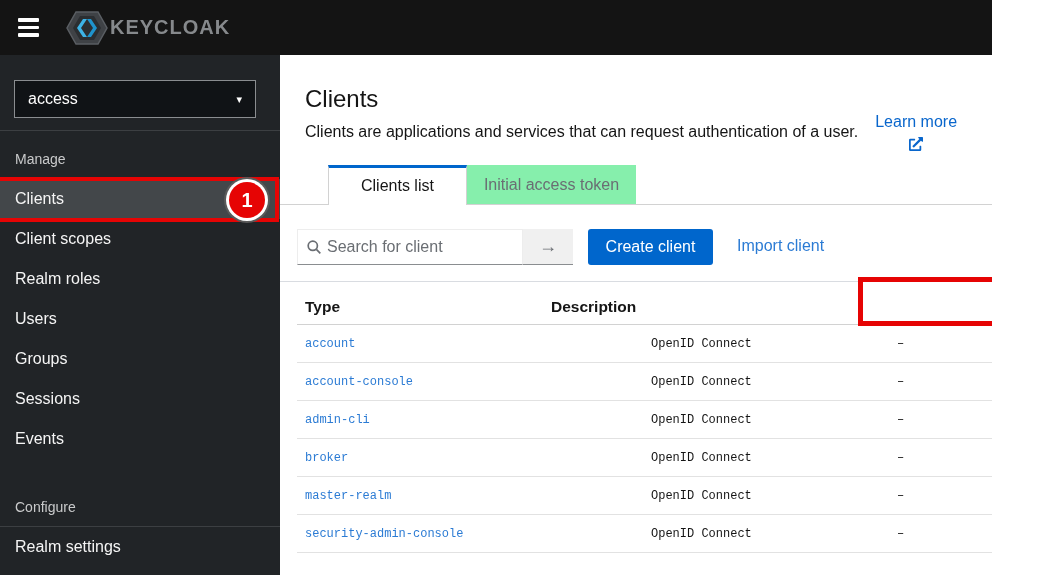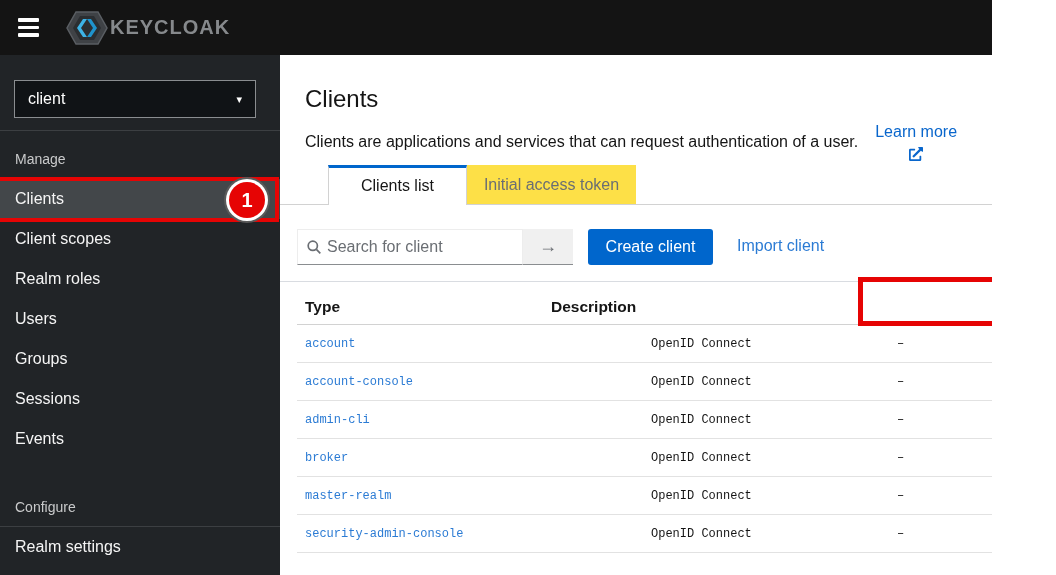--- a/index.html
+++ b/index.html
@@ -25,30 +25,30 @@
   .nav-section-label { margin:20px 8px 0 15px; height:20px; font-size:14px; color:#c9cacb; }
   .nav-list { list-style:none; margin-top:8px; }
   .nav-item { height:40px; line-height:40px; padding-left:15px; font-size:16px; color:#f5f5f5; cursor:pointer; }
   .nav-item.current { background:#43474a; }
   .section-divider { border:none; border-top:1px solid #3c3f42; margin-top:7px; }
   .nav-section-label.configure { margin-top:40px; }
 
   
   .main { position:absolute; left:280px; top:55px; width:776px; height:520px; background:#fff; }
   .page-title { position:absolute; left:25px; top:30px; font-size:24px; font-weight:500; color:#151515; }
-  .desc-row { position:absolute; left:25px; top:68px; display:flex; align-items:center; gap:17px; font-size:16px; }
+  .desc-row { position:absolute; left:25px; top:58px; display:flex; align-items:center; gap:17px; font-size:16px; }
   .desc-text { color:#151515; }
   .learn-more { color:#0966cc; text-decoration:none; display:flex; align-items:center; gap:6px; cursor:pointer;flex-direction:column; }
 
   .tabbar-line { position:absolute; left:0; right:0; top:149px; height:1px; background:#d2d2d2; }
   .tabbar { position:absolute; left:48px; top:110px; display:flex; }
   .tab { font-size:16px; cursor:pointer; }
   .tab.active { background:#fff; border-top:3px solid #0066cc; border-left:1px solid #d2d2d2; border-right:1px solid #d2d2d2;
                 height:40px; line-height:35px; padding:0 32px; color:#151515; }
-  .tab.inactive { background:#fde047; height:40px; line-height:39px; padding:0 17px; color:#6a6e73; border-bottom:1px solid #d2d2d2; }
+  .tab.inactive { background:#86efac; height:40px; line-height:39px; padding:0 17px; color:#6a6e73; border-bottom:1px solid #d2d2d2; }
 
   .search-wrap { position:absolute; left:17px; top:174px; width:226px; height:36px; }
   .search-input { width:100%; height:100%; border:1px solid #ededed; border-bottom:1px solid #8a8d90;
                   padding:0 8px 0 29px; font-size:16px; color:#151515; outline:none; font-family:inherit; }
   .search-input::placeholder { color:#6a6e73; opacity:1; }
   .search-icon { position:absolute; left:9px; top:10px; width:16px; height:16px; pointer-events:none; }
   .search-go { position:absolute; left:243px; top:174px; width:50px; height:36px; background:#f0f0f0; border:none;
                border-bottom:1px solid #8a8d90; font-size:18px; color:#6a6e73; cursor:pointer; }
   .create-btn { position:absolute; left:308px; top:174px; width:125px; height:36px; background:#0066cc; color:#fff;
                 border:none; border-radius:3px; font-size:16px; cursor:pointer; font-family:inherit; }
@@ -91,21 +91,21 @@
         <path d="M17 9 L11 18 L17 27 L21 27 L15 18 L21 9 Z" fill="#3db3e6"></path>
         <path d="M25 9 L31 18 L25 27 L21 27 L27 18 L21 9 Z" fill="#1f93cc"></path>
       </svg>
       <span class="brand-text">KEYCLOAK</span>
     </div>
   </header>
 
   <nav class="sidebar">
     <div class="realm-wrap">
       <div class="realm-select">
-        <span>client</span>
+        <span>access</span>
         <span class="realm-caret">▾</span>
       </div>
     </div>
 
     <div class="nav-section-label">Manage</div>
     <ul class="nav-list">
       <li class="nav-item current">Clients</li>
       <li class="nav-item">Client scopes</li>
       <li class="nav-item">Realm roles</li>
       <li class="nav-item">Users</li>

